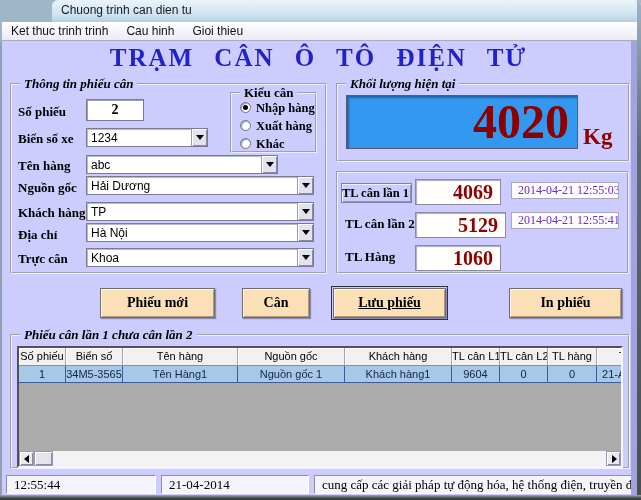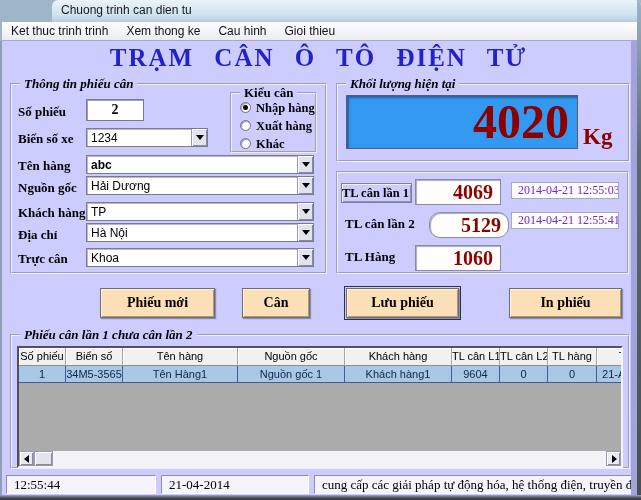--- a/index.html
+++ b/index.html
@@ -164,21 +164,20 @@
 <body>
 
 <div class="window">
 
   <div class="titlebar">
     <span class="wtitle">Chuong trinh can dien tu</span>
   </div>
 
   <div class="menubar">
     <span class="menu-item">Ket thuc trinh trinh</span>
-    <span class="menu-item">Xem thong ke</span>
     <span class="menu-item">Cau hinh</span>
     <span class="menu-item">Gioi thieu</span>
   </div>
 
   <div class="client"></div>
 
   <div class="app-title">TRẠM CÂN Ô TÔ ĐIỆN TỬ</div>
 
   <div class="gb" style="left:10px; top:83px; width:317px; height:191px;">
     <span class="gb-title">Thông tin phiếu cân</span>
@@ -189,21 +188,21 @@
 
   <span class="flabel" style="left:18px; top:131px;">Biển số xe</span>
   <div class="combo" style="left:86px; top:128px; width:122px;">
     <span class="combo-val">1234</span>
     <span class="combo-btn">
         <span class="arr-down"></span>
       </span>
   </div>
 
   <span class="flabel" style="left:18px; top:158px;">Tên hàng</span>
-  <div class="combo" style="left:86px; top:155px; width:228px;font-weight:bold;">
+  <div class="combo" style="left:86px; top:155px; width:192px;">
     <span class="combo-val">abc</span>
     <span class="combo-btn">
         <span class="arr-down"></span>
       </span>
   </div>
 
   <span class="flabel" style="left:18px; top:180px;">Nguồn gốc</span>
   <div class="combo" style="left:86px; top:176px; width:228px;">
     <span class="combo-val">Hải Dương</span>
     <span class="combo-btn">
@@ -259,29 +258,29 @@
   </div>
   <span class="kg" style="left:583px; top:124px;">Kg</span>
 
   <div class="gb" style="left:336px; top:171px; width:293px; height:103px;"></div>
 
   <div class="tl-btn" style="left:341px; top:183px; width:71px; height:20px;">TL cân lần 1</div>
   <div class="valbox" style="left:415px; top:179px; width:86px; height:26px;">4069</div>
   <div class="datebox" style="left:511px; top:182px; width:108px; height:17px;">2014-04-21 12:55:03</div>
 
   <span class="flabel" style="left:345px; top:216px;">TL cân lần 2</span>
-  <div class="valbox" style="left:429px; top:212px; width:80px; height:26px;border-radius:11px;">5129</div>
+  <div class="valbox" style="left:415px; top:212px; width:91px; height:26px;">5129</div>
   <div class="datebox" style="left:511px; top:212px; width:108px; height:17px;">2014-04-21 12:55:41</div>
 
   <span class="flabel" style="left:345px; top:249px;">TL Hàng</span>
   <div class="valbox" style="left:415px; top:245px; width:86px; height:26px;">1060</div>
 
   <div class="btn" style="left:88px;  top:288px; width:115px;">Phiếu mới</div>
   <div class="btn" style="left:230px; top:288px; width:68px;">Cân</div>
-  <div class="btn focused" style="left:334px; top:288px; width:113px;">Lưu phiếu</div>
+  <div class="btn focused" style="left:321px; top:288px; width:113px;text-decoration:underline;">Lưu phiếu</div>
   <div class="btn" style="left:497px; top:288px; width:113px;">In phiếu</div>
 
   <div class="gb" style="left:10px; top:334px; width:620px; height:135px;">
     <span class="gb-title">Phiếu cân lần 1 chưa cân lần 2</span>
   </div>
 
   <div class="listview">
     <div class="lv-header">
       <span class="lv-hcell c0">Số phiếu</span>
       <span class="lv-hcell c1">Biển số</span>

